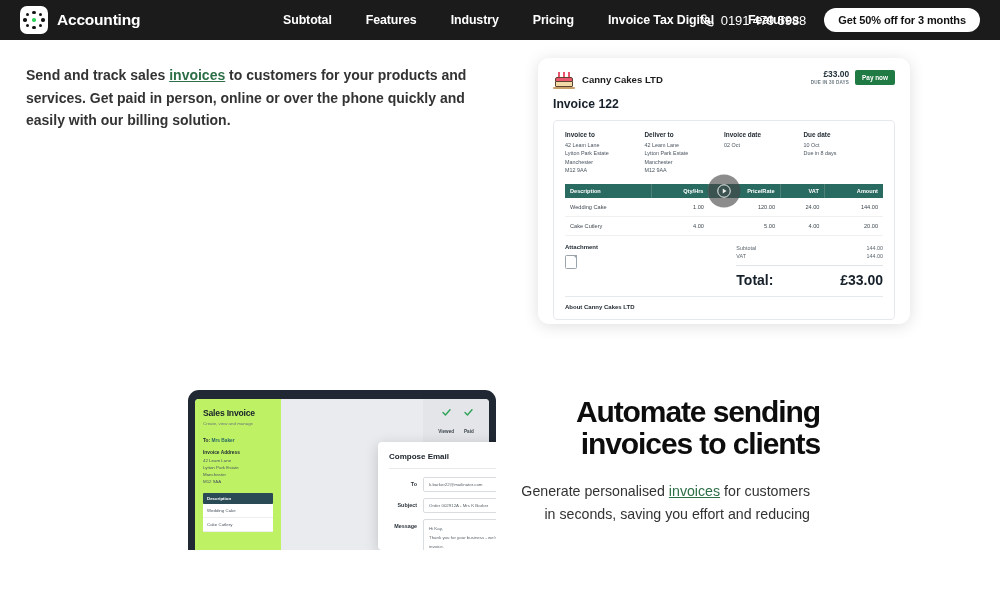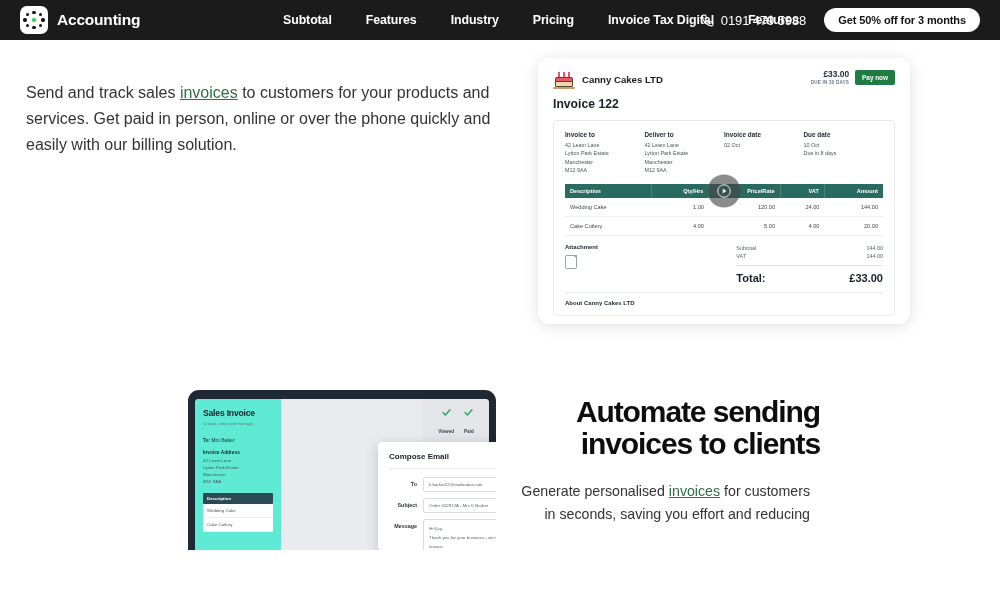--- a/index.html
+++ b/index.html
@@ -69,22 +69,22 @@
   .hero-left { width:530px; padding:0 26px; }
   .eyebrow {
     font-size:12.6px; font-weight:700; letter-spacing:1.0px;
     color:#131313; text-transform:uppercase; margin-bottom:13px;
   }
   .hero-title {
     font-size:46px; line-height:1.0; font-weight:800;
     letter-spacing:-1.6px; color:#0d0d0d; max-width:490px;
   }
   .hero-copy {
-    margin-top:22px; font-size:16px; line-height:1.62;
-    color:#333333; max-width:470px; font-weight:400;
+    margin-top:6px; font-size:14px; line-height:1.62;
+    color:#333333; max-width:470px; font-weight:700;
   }
   .hero-copy a { color:#2c6e46; text-decoration:underline; }
   .btn-dark {
     display:inline-block; margin-top:27px;
     background:#111111; color:#ffffff;
     border:0; border-radius:999px;
     font-family:inherit; font-size:12.4px; font-weight:700;
     letter-spacing:-0.2px; padding:11px 20px; cursor:pointer;
   }
 
@@ -147,21 +147,21 @@
     border-radius:1.5px; position:relative; background:#fff;
   }
   .doc-ico::after {
     content:""; position:absolute; right:-1px; top:-1px;
     border-left:4px solid transparent; border-top:4px solid #9aa4ac;
   }
   .ic-tot { width:48%; padding-left:6px; }
   .trow { display:flex; justify-content:space-between; font-size:5.4px; color:#5b656d; padding:1px 0; }
   .trow.total {
     border-top:1px solid #dfe3e6; margin-top:5px; padding-top:6px;
-    font-size:11px; font-weight:700; color:#16202a;
+    font-size:14px; font-weight:700; color:#16202a;
   }
   .ic-about { font-size:6px; font-weight:700; color:#1d272f; border-top:1px solid #e6e9ec; margin-top:7px; padding-top:7px; }
 
   .play-btn {
     position:absolute; left:50%; top:50%;
     transform:translate(-50%,-50%);
     width:33px; height:33px; border-radius:50%;
     background:rgba(70,70,70,0.62);
     display:flex; align-items:center; justify-content:center;
     cursor:pointer; border:0;
@@ -174,21 +174,21 @@
   .tablet {
     width:308px; height:160px; margin-left:176px;
     background:#1f2833; border-radius:11px 11px 0 0;
     padding:9px 7px 0 7px; position:relative; overflow:hidden;
   }
   .tablet-screen {
     width:100%; height:100%; background:#f3f4f6;
     border-radius:4px 4px 0 0; position:relative; overflow:hidden;
     display:flex;
   }
-  .t-side { width:86px; padding:9px 8px 0 8px; background:#5eead4; }
+  .t-side { width:86px; padding:9px 8px 0 8px; background:#bef264; }
   .t-h1 { font-size:8.6px; font-weight:700; color:#182029; letter-spacing:-0.2px; }
   .t-sub { font-size:4.4px; color:#6b747c; margin-top:3px; }
   .t-to { font-size:4.8px; font-weight:700; color:#1d272f; margin-top:12px; }
   .t-to em { font-style:normal; color:#2a6b61; }
   .t-addr-h { font-size:4.8px; font-weight:700; color:#1d272f; margin-top:7px; }
   .t-addr { font-size:4.4px; line-height:1.6; color:#4a5560; margin-top:2px; }
   .t-thead { background:#2a4a56; color:#fff; font-size:4.4px; font-weight:600; padding:3px 4px; margin-top:8px; border-radius:1px; }
   .t-trow { background:#fff; font-size:4.4px; color:#4a5560; padding:4px; border-bottom:1px solid #eceef0; }
 
   .t-main { flex:1; background:#e9ebee; }

